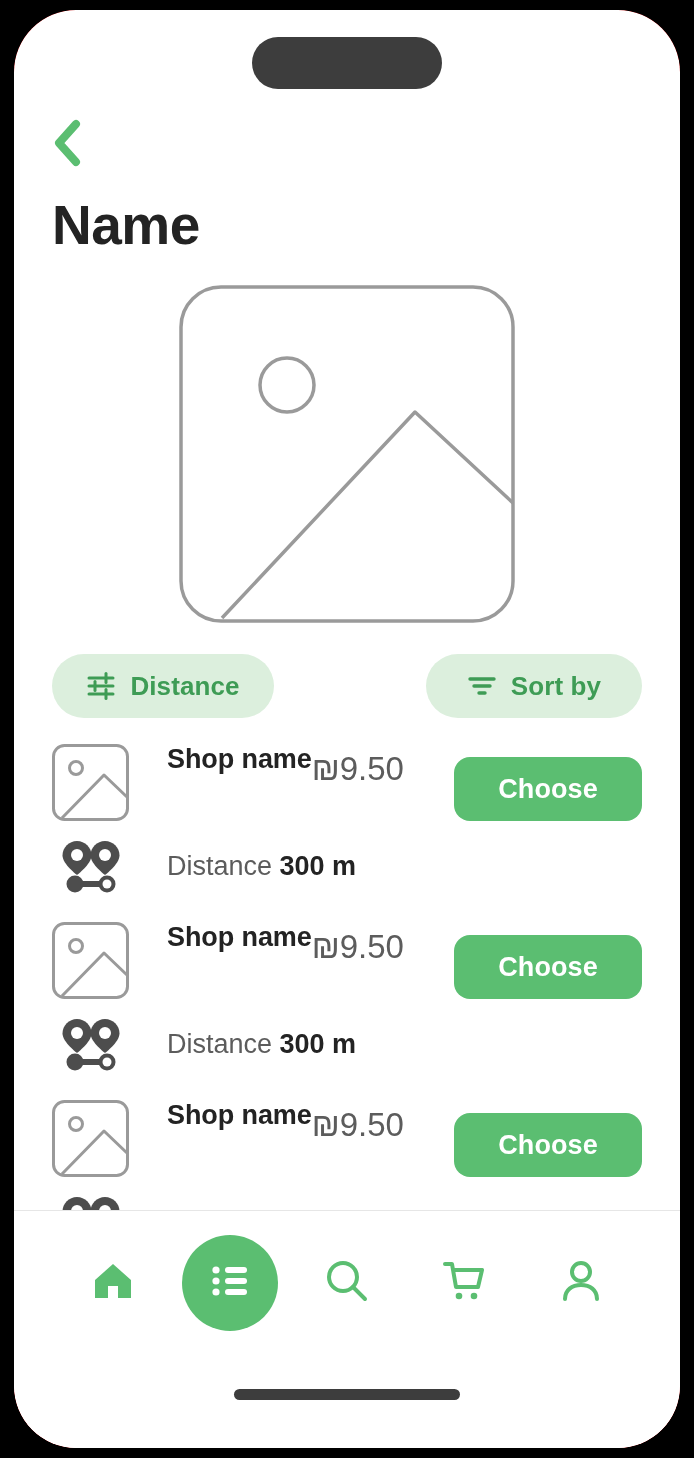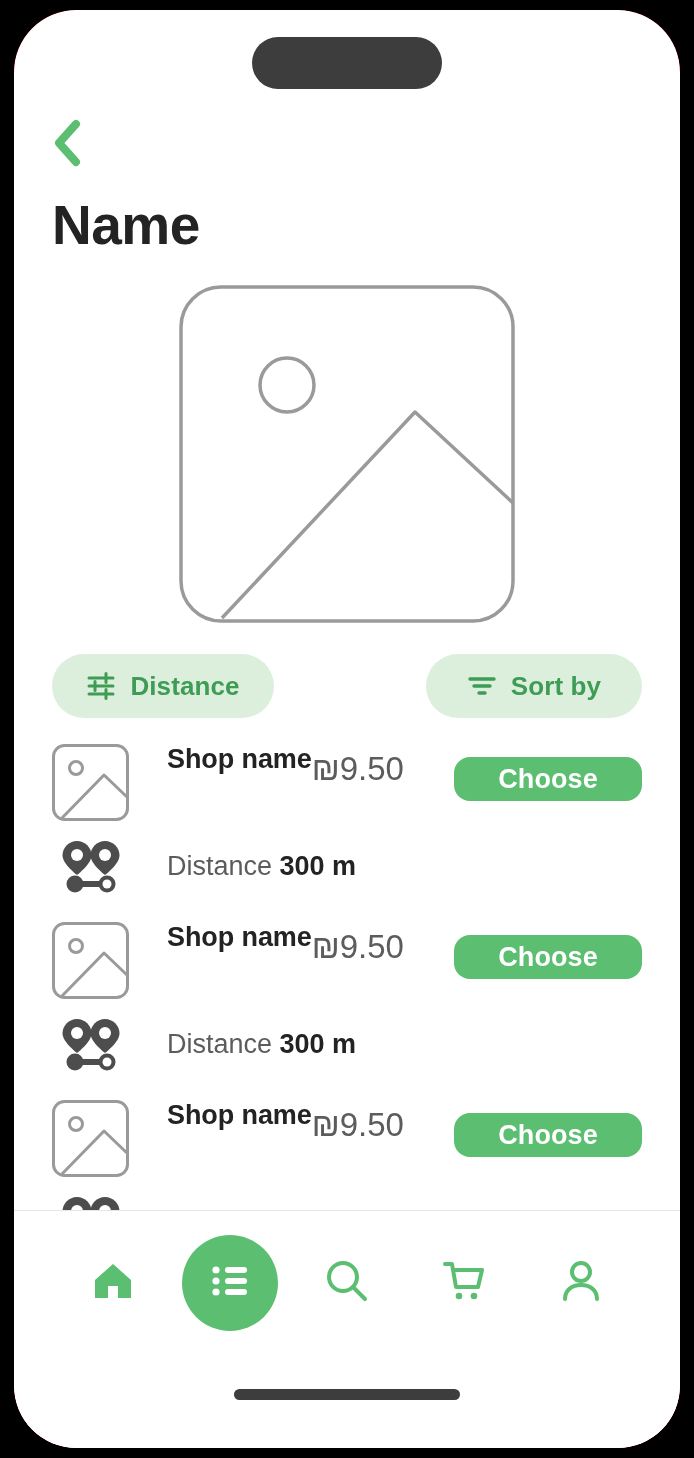--- a/index.html
+++ b/index.html
@@ -174,21 +174,21 @@
     font-weight: 400;
     color: #5c5c5c;
     line-height: 1.1;
   }
 
   .choose-button {
     position: absolute;
     right: 38px;
     top: 25px;
     width: 188px;
-    height: 44px;
+    height: 64px;
     border: none;
     border-radius: 16px;
     background: #5bbe71;
     color: #ffffff;
     font-family: "Liberation Sans", sans-serif;
     font-size: 27px;
     font-weight: 700;
     cursor: pointer;
     display: flex;
     align-items: center;

